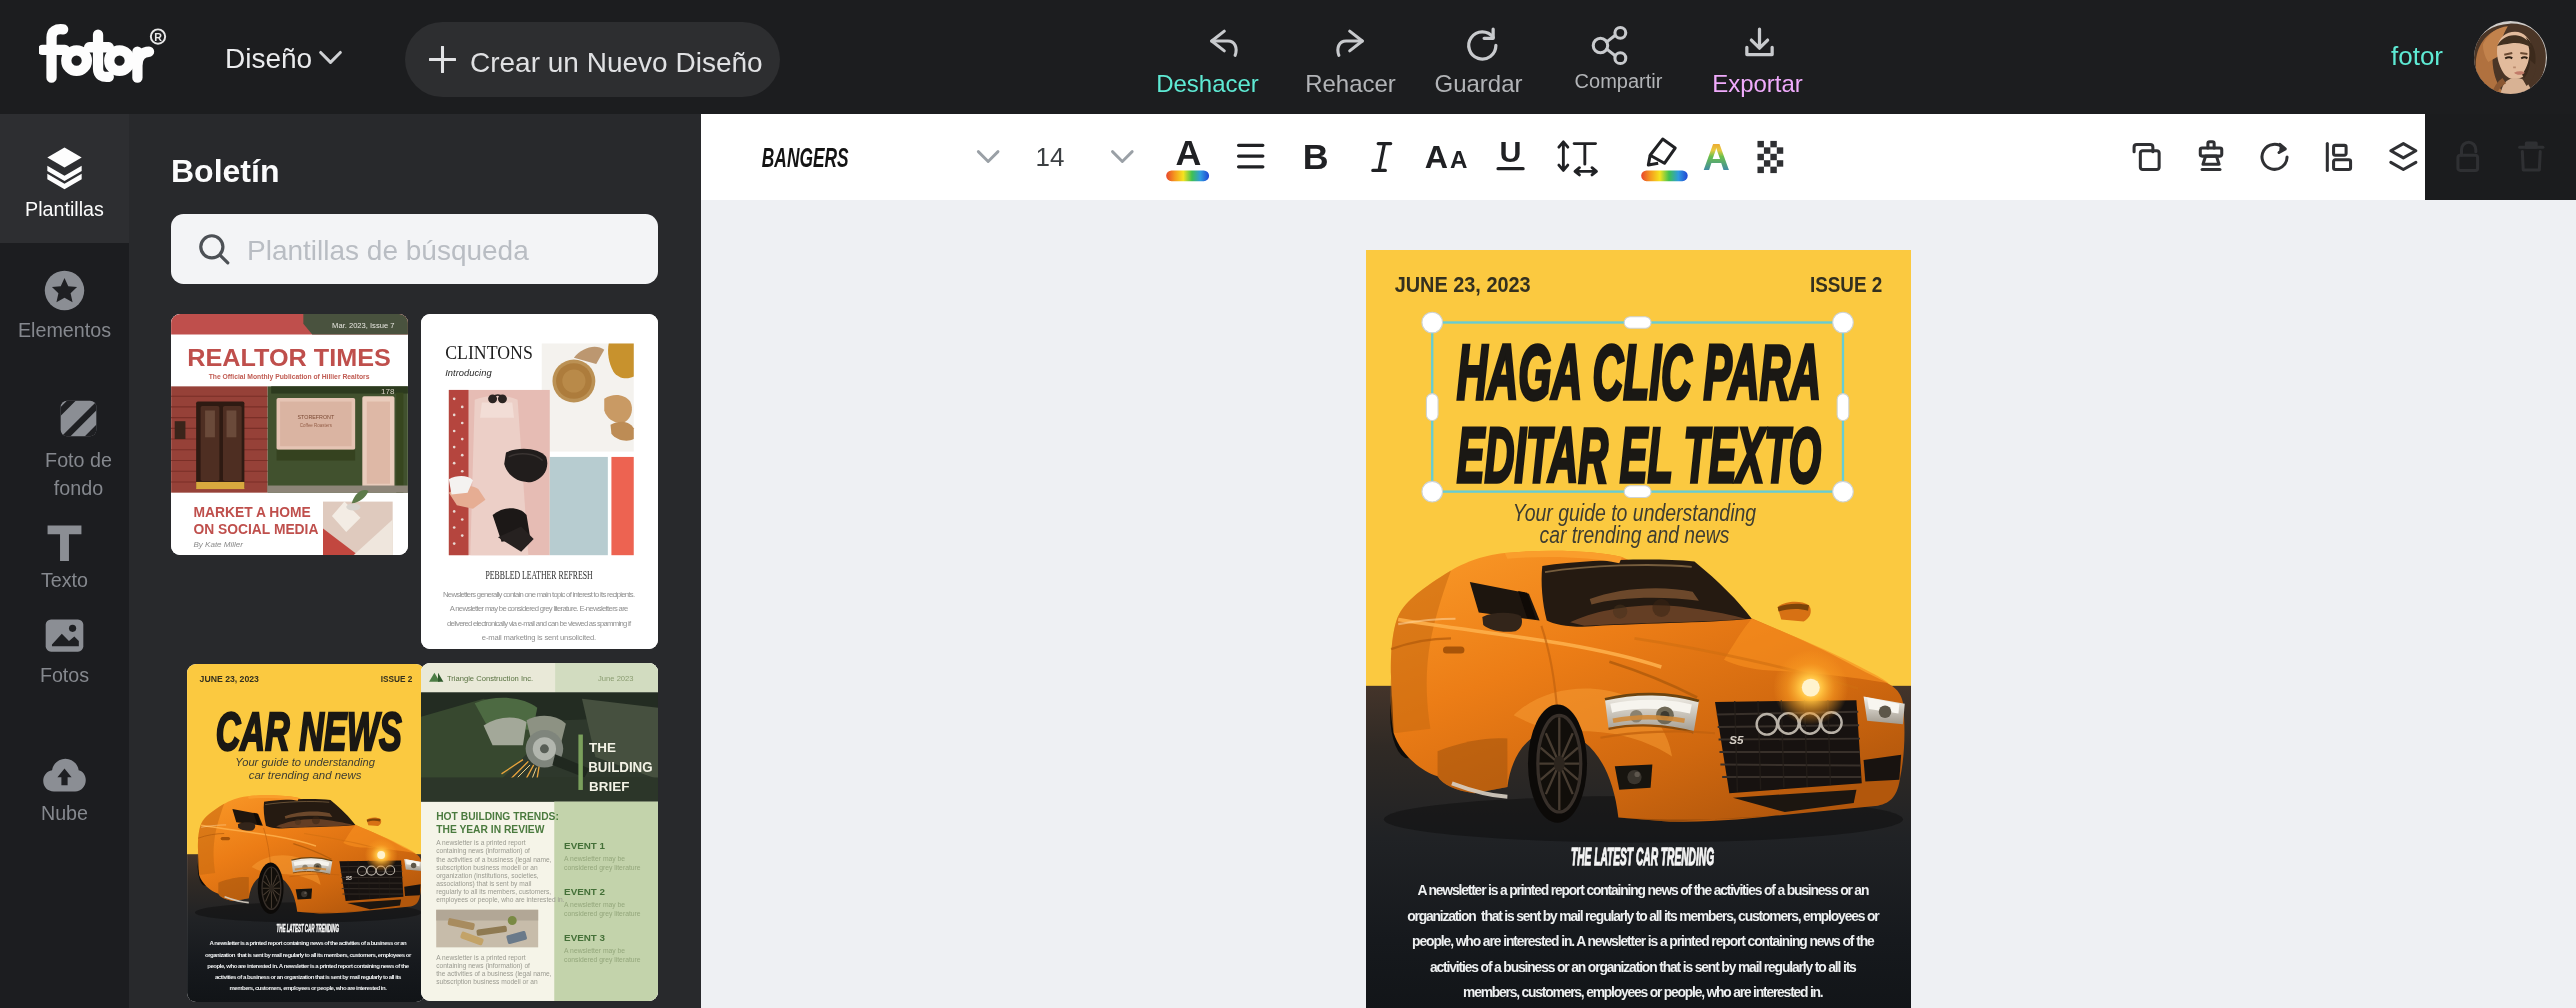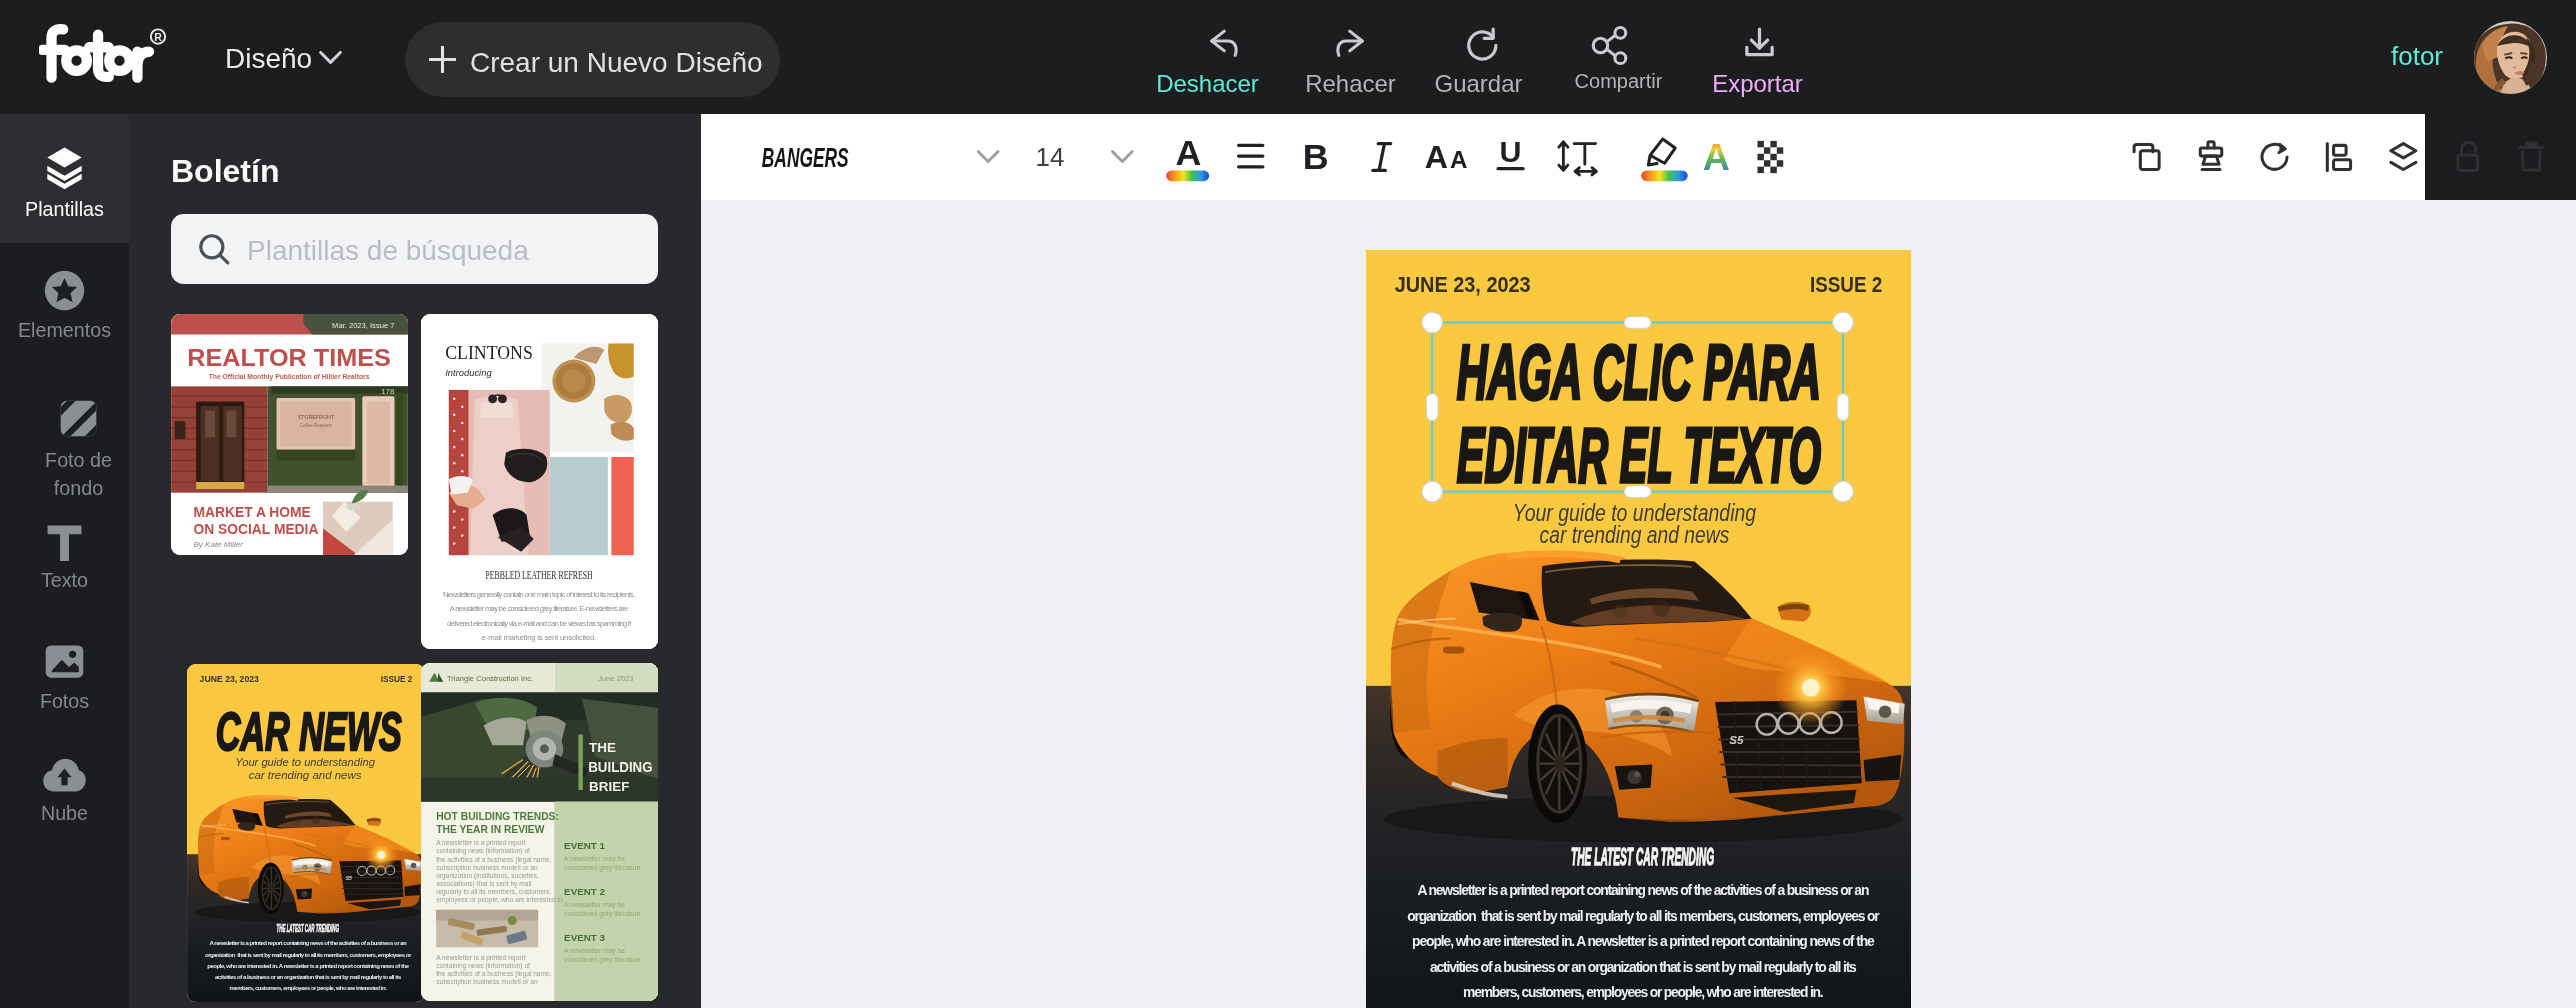--- a/index.html
+++ b/index.html
@@ -129,21 +129,21 @@
         </g>
       </svg>
       Foto de<br>fondo
     </div>
     <div class="abs sideitem" style="left:0;top:407px;">
       <svg width="41" height="41" viewBox="0 0 46 46">
         <path d="M 4 5 L 42 5 L 42 15 L 28 15 L 28 45 L 18 45 L 18 15 L 4 15 Z" fill="#8b8e94"></path>
       </svg>
       Texto
     </div>
-    <div class="abs sideitem" style="left:0;top:526px;">
+    <div class="abs sideitem" style="left:0;top:500px;">
       <svg width="43" height="43" viewBox="0 0 48 48">
         <rect x="3" y="6" width="42" height="36" rx="6" fill="#8b8e94"></rect>
         <path d="M 10 34 L 21 22 L 29 30 L 35 25 L 40 30 L 40 36 L 10 36 Z" fill="#1e1f22"></path>
         <circle cx="33" cy="16" r="4" fill="#1e1f22"></circle>
       </svg>
       Fotos
     </div>
     <div class="abs sideitem" style="left:0;top:642px;">
       <svg width="45" height="39" viewBox="0 0 50 44">
         <path d="M 13 40 C 6 40 1 35 1 28 C 1 22 5 17 11 16 C 12 9 18 3 26 3 C 34 3 40 9 41 16 C 46 17 49 22 49 27 C 49 34 44 40 37 40 Z" fill="#8b8e94"></path>

